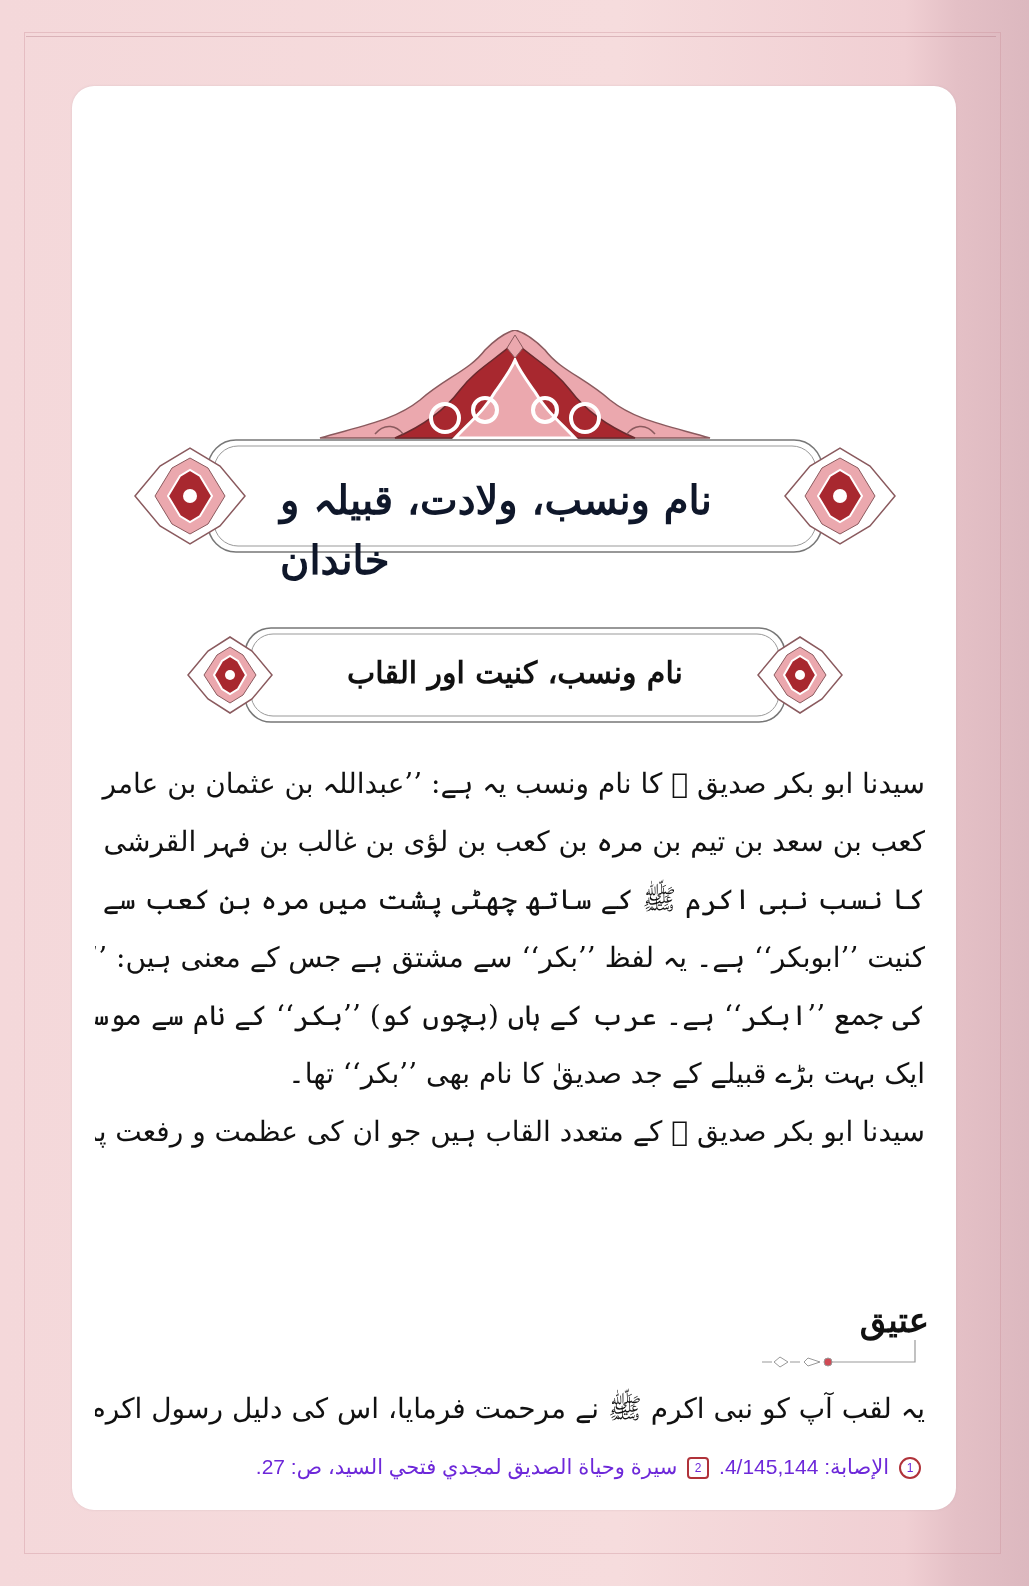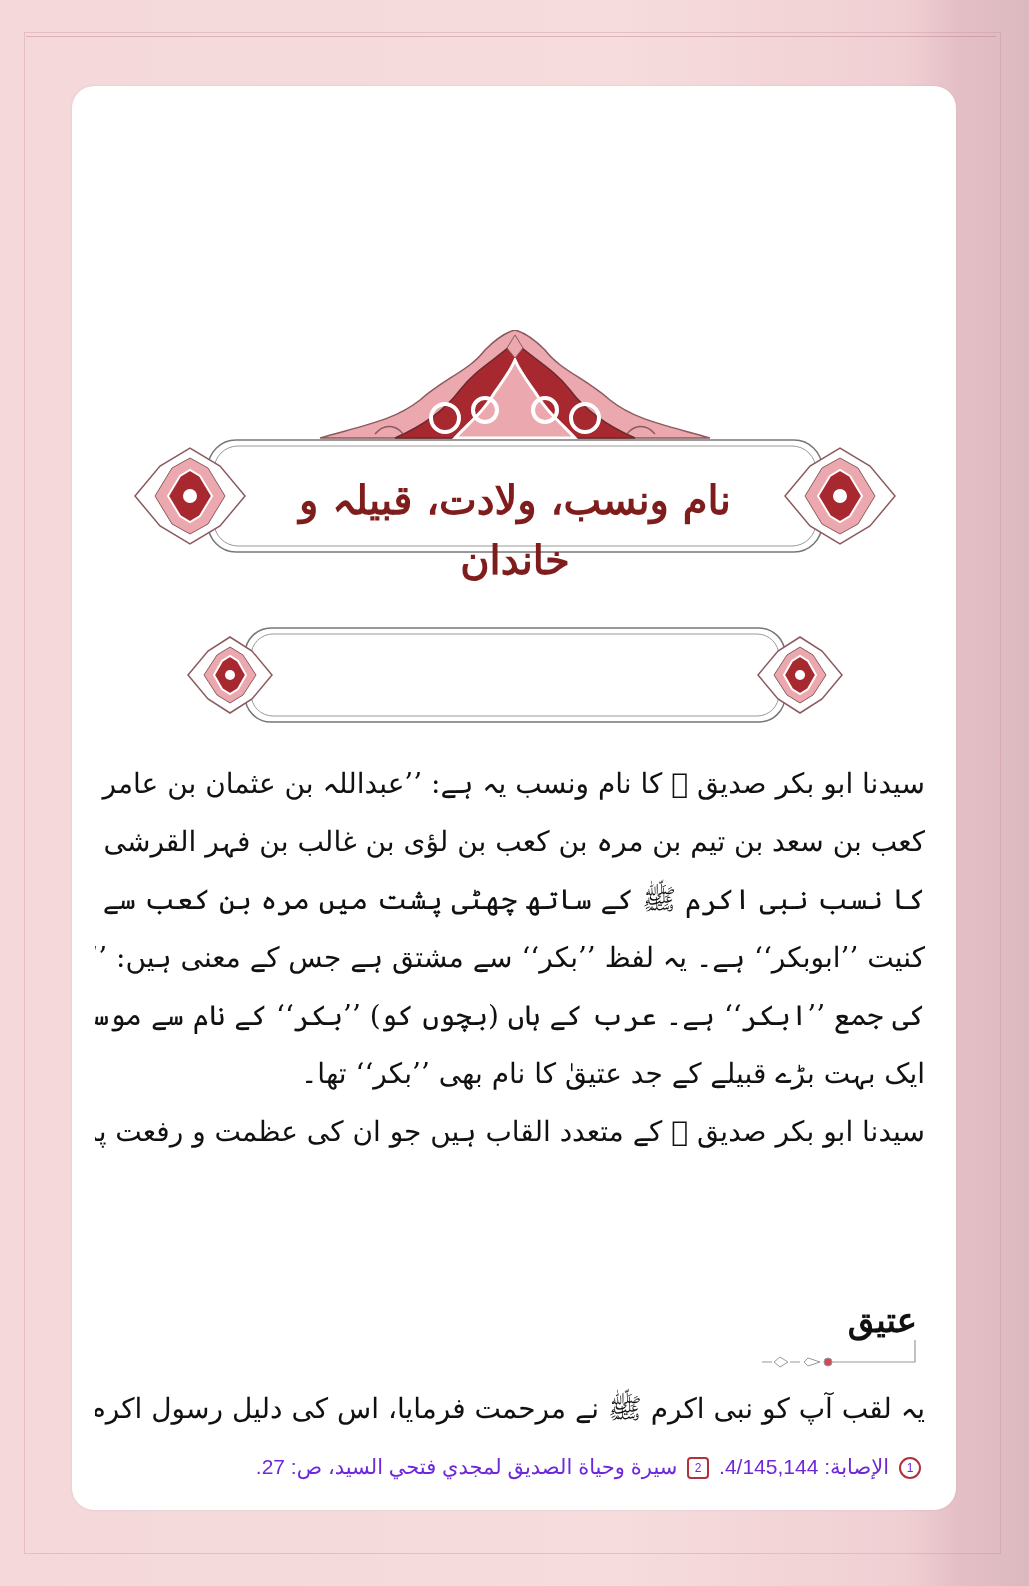--- a/index.html
+++ b/index.html
@@ -20,43 +20,43 @@
     position:absolute; left:72px; top:86px; width:884px; height:1424px;
     background:#ffffff; border-radius:22px;
     box-shadow: 0 0 2px rgba(200,170,175,0.5);
   }
   .chapter-banner {
     position:absolute; left:130px; top:330px; width:770px; height:230px;
   }
   .chapter-banner svg { position:absolute; left:0; top:0; }
   .chapter-title {
     position:absolute; left:150px; top:140px; width:470px; height:60px;
-    text-align:center; direction:rtl;
-    font-family: "DejaVu Serif", serif; font-size:40px; font-weight:bold; color:#7f1d1d;
+    text-align:left; direction:rtl;
+    font-family: "DejaVu Serif", serif; font-size:40px; font-weight:bold; color:#0f172a;
     line-height:60px;
   }
   .section-banner {
     position:absolute; left:185px; top:620px; width:660px; height:110px;
   }
   .section-banner svg { position:absolute; left:0; top:0; }
   .section-title {
     position:absolute; left:120px; top:28px; width:420px; height:50px;
     text-align:center; direction:rtl;
     font-family:"DejaVu Serif", serif; font-size:30px; font-weight:bold; color:#111;
     line-height:50px;
   }
   .body-text {
     position:absolute; left:95px; top:755px; width:830px;
     direction:rtl; text-align:justify;
     font-family:"DejaVu Serif", serif; font-size:28px; color:#111;
   }
   .line { height:58px; line-height:58px; white-space:nowrap; overflow:hidden; text-align:justify; text-align-last:justify; }
   .line.short { text-align-last:right; }
   .subheading {
-    position:absolute; right:112px; top:1300px;
+    position:absolute; right:100px; top:1300px;
     direction:rtl; font-family:"DejaVu Serif", serif; font-size:34px; font-weight:bold; color:#111;
   }
   .subheading-rule {
     position:absolute; left:760px; top:1340px; width:160px; height:30px;
   }
   .last-line {
     position:absolute; left:95px; top:1380px; width:830px; height:58px;
     direction:rtl; text-align:justify; text-align-last:justify;
     font-family:"DejaVu Serif", serif; font-size:28px; color:#111; line-height:58px; white-space:nowrap; overflow:hidden;
   }
@@ -128,35 +128,36 @@
       <path d="M-16,0 L-8,-14 L0,-19 L8,-14 L16,0 L8,14 L0,19 L-8,14 Z" fill="#a8282f" stroke="#fff" stroke-width="2"></path>
       <circle cx="0" cy="0" r="5" fill="#fff"></circle>
     </g>
     <g transform="translate(615,55)">
       <path d="M-42,0 L-22,-24 L0,-38 L22,-24 L42,0 L22,24 L0,38 L-22,24 Z" fill="#fff" stroke="#8a5a5e" stroke-width="1.5"></path>
       <path d="M-26,0 L-13,-20 L0,-28 L13,-20 L26,0 L13,20 L0,28 L-13,20 Z" fill="#eba8ae" stroke="#8a5a5e"></path>
       <path d="M-16,0 L-8,-14 L0,-19 L8,-14 L16,0 L8,14 L0,19 L-8,14 Z" fill="#a8282f" stroke="#fff" stroke-width="2"></path>
       <circle cx="0" cy="0" r="5" fill="#fff"></circle>
     </g>
   </svg>
+  <div class="section-title">نام ونسب، کنیت اور القاب</div>
 </div>
 
 <div class="body-text">
   <div class="line">سیدنا ابو بکر صدیق ﷛ کا نام ونسب یہ ہے: ’’عبداللہ بن عثمان بن عامر بن عمرو بن</div>
   <div class="line">
     <span>کعب بن سعد بن تیم بن مرہ بن کعب بن لؤی بن غالب بن فہر القرشی التیمی۔‘‘</span>
     
   </div>
   <div class="line">
     <span>کا نسب نبی اکرم ﷺ کے ساتھ چھٹی پشت میں مرہ بن کعب سے جاملتا ہے۔</span>
     
   </div>
   <div class="line">کنیت ’’ابوبکر‘‘ ہے۔ یہ لفظ ’’بکر‘‘ سے مشتق ہے جس کے معنی ہیں: ’’نوجوان اونٹ‘‘ اس</div>
   <div class="line">کی جمع ’’ابکر‘‘ ہے۔ عرب کے ہاں (بچوں کو) ’’بکر‘‘ کے نام سے موسوم کرنا مروج ہے۔</div>
-  <div class="line short">ایک بہت بڑے قبیلے کے جد عتیقٰ کا نام بھی ’’بکر‘‘ تھا۔</div>
+  <div class="line short">ایک بہت بڑے قبیلے کے جد صدیقٰ کا نام بھی ’’بکر‘‘ تھا۔</div>
   <div class="line">سیدنا ابو بکر صدیق ﷛ کے متعدد القاب ہیں جو ان کی عظمت و رفعت پر دلالت</div>
 </div>
 
 <div class="subheading">عتیق</div>
 <svg class="subheading-rule" width="160" height="30" viewBox="0 0 160 30">
   <path d="M155,0 L155,22 L70,22" fill="none" stroke="#999" stroke-width="1.2"></path>
   <circle cx="68" cy="22" r="4" fill="#d04a55" stroke="#999"></circle>
   <path d="M60,22 L48,18 L44,22 L48,26 Z" fill="none" stroke="#999"></path>
   <path d="M40,22 L30,22" stroke="#999"></path>
   <path d="M28,22 L20,17 L14,22 L20,27 Z" fill="none" stroke="#999"></path>

